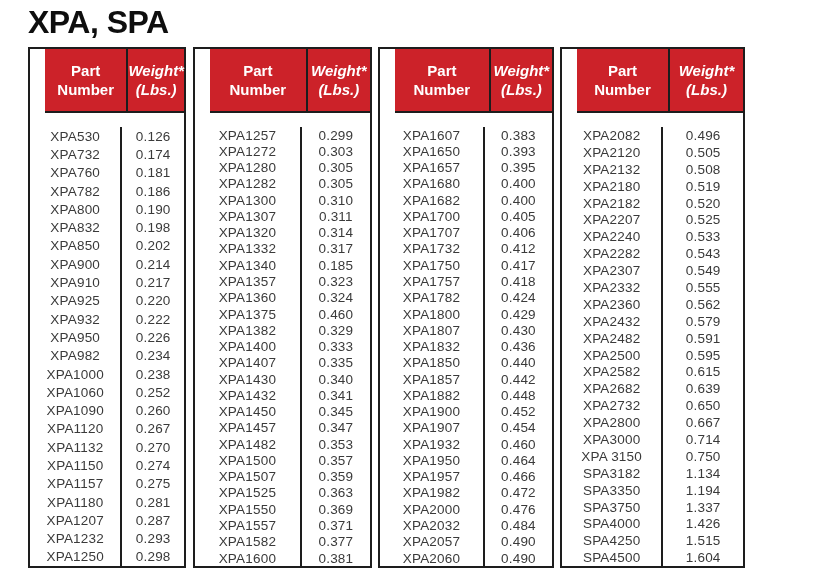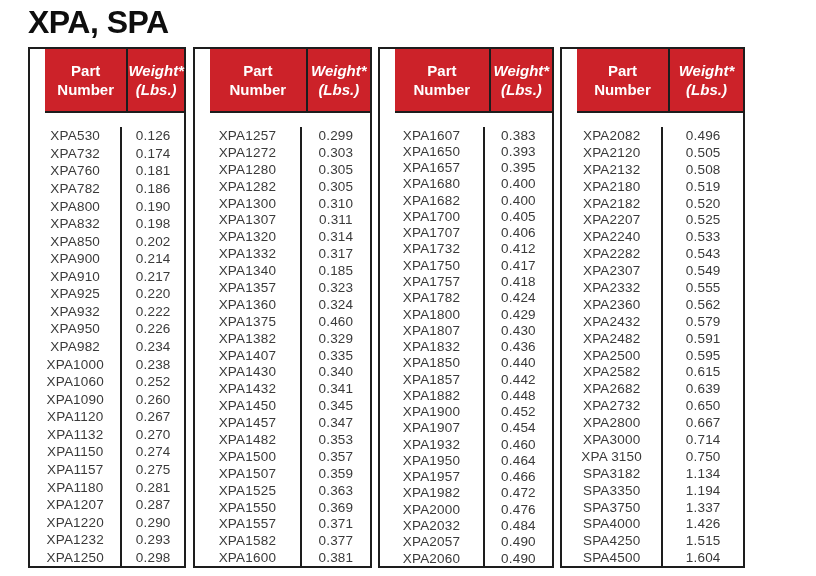--- a/index.html
+++ b/index.html
@@ -177,24 +177,20 @@
         </div>
         <div class="row">
           <div class="cell part">XPA1180</div>
           <div class="cell weight">0.281</div>
         </div>
         <div class="row">
           <div class="cell part">XPA1207</div>
           <div class="cell weight">0.287</div>
         </div>
         <div class="row">
-          <div class="cell part">XPA1220</div>
-          <div class="cell weight">0.290</div>
-        </div>
-        <div class="row">
           <div class="cell part">XPA1232</div>
           <div class="cell weight">0.293</div>
         </div>
         <div class="row">
           <div class="cell part">XPA1250</div>
           <div class="cell weight">0.298</div>
         </div>
       </div>
   </div>
 
@@ -256,20 +252,24 @@
         </div>
         <div class="row">
           <div class="cell part">XPA1375</div>
           <div class="cell weight">0.460</div>
         </div>
         <div class="row">
           <div class="cell part">XPA1382</div>
           <div class="cell weight">0.329</div>
         </div>
         <div class="row">
+          <div class="cell part">XPA1400</div>
+          <div class="cell weight">0.333</div>
+        </div>
+        <div class="row">
           <div class="cell part">XPA1407</div>
           <div class="cell weight">0.335</div>
         </div>
         <div class="row">
           <div class="cell part">XPA1430</div>
           <div class="cell weight">0.340</div>
         </div>
         <div class="row">
           <div class="cell part">XPA1432</div>
           <div class="cell weight">0.341</div>

